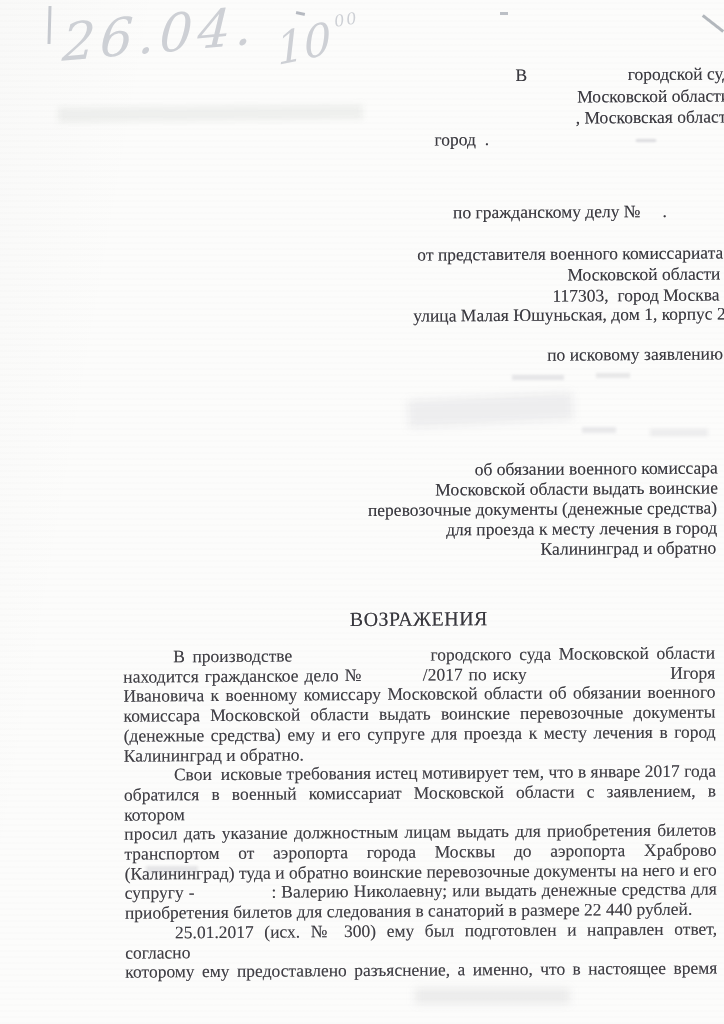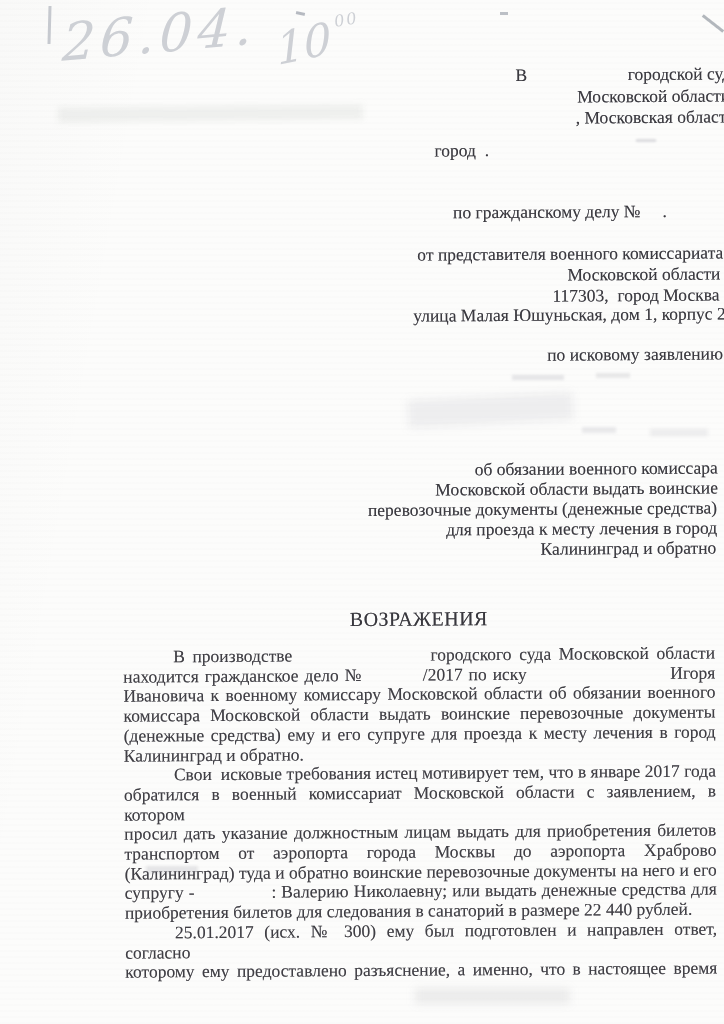--- a/index.html
+++ b/index.html
@@ -110,21 +110,21 @@
   <div class="hw-tick"></div>
   <div class="hw hw-date">26.04.</div>
   <div class="hw hw-time">10</div>
   <div class="hw hw-time-sup">00</div>
 
   <div class="scan">
 
     <div class="hl" style="top:66px;  right:-10px;">В&nbsp;&nbsp;&nbsp;&nbsp;&nbsp;&nbsp;&nbsp;&nbsp;&nbsp;&nbsp;&nbsp;&nbsp;&nbsp;&nbsp;&nbsp;&nbsp;&nbsp;&nbsp;&nbsp;&nbsp;&nbsp;&nbsp;&nbsp;городской суд</div>
     <div class="hl" style="top:88px;  right:-9px;">Московской области</div>
     <div class="hl" style="top:109px; right:-13px;">, Московская область</div>
-    <div class="hl" style="top:141px; left:437px;">город&nbsp;&nbsp;.</div>
+    <div class="hl" style="top:130px; left:437px;">город&nbsp;&nbsp;.</div>
 
     <div class="hl" style="top:203px; left:455px;">по гражданскому делу №&nbsp;&nbsp;&nbsp;&nbsp;&nbsp;.</div>
 
     <div class="hl" style="top:245px; right:-1px;">от представителя военного комиссариата</div>
     <div class="hl" style="top:266px; right:2px;">Московской области</div>
     <div class="hl" style="top:287px; right:3px;">117303,&nbsp; город Москва</div>
     <div class="hl" style="top:306px; right:-3px;">улица Малая Юшуньская, дом 1, корпус 2</div>
 
     <div class="hl" style="top:346px; right:0px;">по исковому заявлению</div>
 

